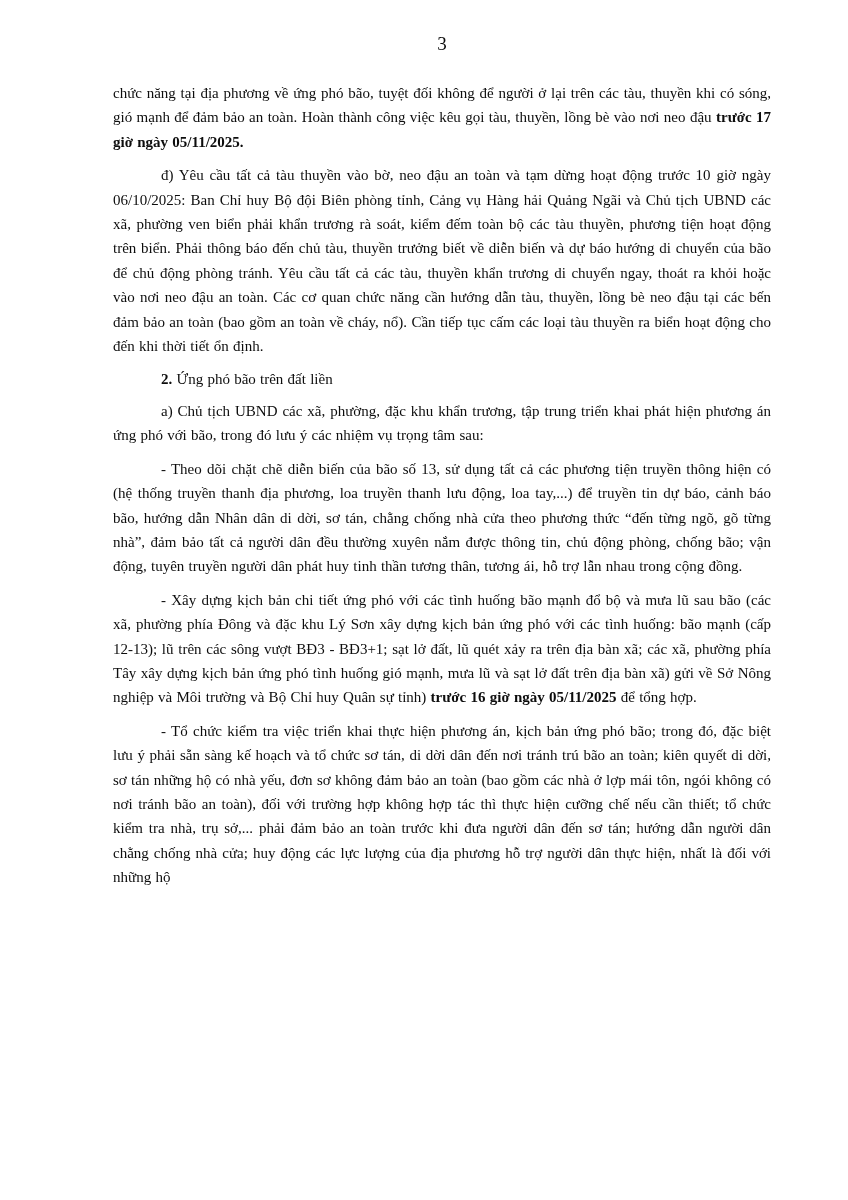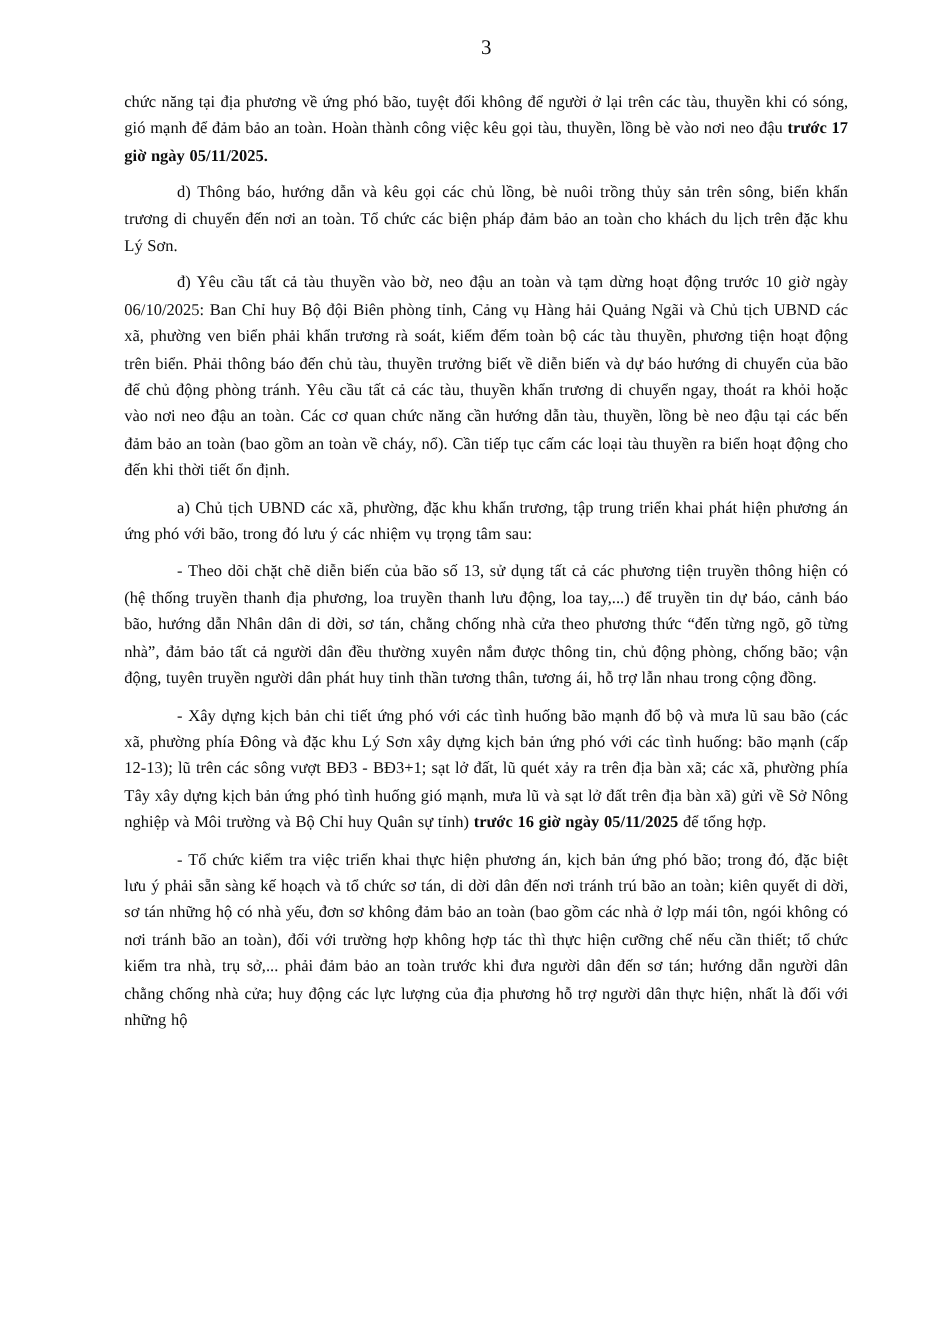--- a/index.html
+++ b/index.html
@@ -51,24 +51,24 @@
 <body>
 
 <div class="page">
 
   <div class="page-number">3</div>
 
   <div class="content">
 
     <p class="no-indent"><span>chức năng tại địa phương về ứng phó bão, tuyệt đối không để người ở lại trên các tàu, thuyền khi có sóng, gió mạnh để đảm bảo an toàn. Hoàn thành công việc kêu gọi tàu, thuyền, lồng bè vào nơi neo đậu </span><b>trước 17 giờ ngày 05/11/2025.</b></p>
 
-    <p>d) Thông báo, hướng dẫn và kêu gọi các chủ lồng, bè nuôi trồng thủy sản trên sông, biển khẩn trương di chuyển đến nơi an toàn. Tổ chức các biện pháp đảm bảo an toàn cho khách du lịch trên đặc khu Lý Sơn.</p>
 
     <p>đ) Yêu cầu tất cả tàu thuyền vào bờ, neo đậu an toàn và tạm dừng hoạt động trước 10 giờ ngày 06/10/2025: Ban Chỉ huy Bộ đội Biên phòng tỉnh, Cảng vụ Hàng hải Quảng Ngãi và Chủ tịch UBND các xã, phường ven biển phải khẩn trương rà soát, kiểm đếm toàn bộ các tàu thuyền, phương tiện hoạt động trên biển. Phải thông báo đến chủ tàu, thuyền trưởng biết về diễn biến và dự báo hướng di chuyển của bão để chủ động phòng tránh. Yêu cầu tất cả các tàu, thuyền khẩn trương di chuyển ngay, thoát ra khỏi hoặc vào nơi neo đậu an toàn. Các cơ quan chức năng cần hướng dẫn tàu, thuyền, lồng bè neo đậu tại các bến đảm bảo an toàn (bao gồm an toàn về cháy, nổ). Cần tiếp tục cấm các loại tàu thuyền ra biển hoạt động cho đến khi thời tiết ổn định.</p>
 
+    <p class="heading"><b>2.</b><span> Ứng phó bão trên đất liền</span></p>
 
     <p>a) Chủ tịch UBND các xã, phường, đặc khu khẩn trương, tập trung triển khai phát hiện phương án ứng phó với bão, trong đó lưu ý các nhiệm vụ trọng tâm sau:</p>
 
     <p>- Theo dõi chặt chẽ diễn biến của bão số 13, sử dụng tất cả các phương tiện truyền thông hiện có (hệ thống truyền thanh địa phương, loa truyền thanh lưu động, loa tay,...) để truyền tin dự báo, cảnh báo bão, hướng dẫn Nhân dân di dời, sơ tán, chằng chống nhà cửa theo phương thức “đến từng ngõ, gõ từng nhà”, đảm bảo tất cả người dân đều thường xuyên nắm được thông tin, chủ động phòng, chống bão; vận động, tuyên truyền người dân phát huy tinh thần tương thân, tương ái, hỗ trợ lẫn nhau trong cộng đồng.</p>
 
     <p><span>- Xây dựng kịch bản chi tiết ứng phó với các tình huống bão mạnh đổ bộ và mưa lũ sau bão (các xã, phường phía Đông và đặc khu Lý Sơn xây dựng kịch bản ứng phó với các tình huống: bão mạnh (cấp 12-13); lũ trên các sông vượt BĐ3 - BĐ3+1; sạt lở đất, lũ quét xảy ra trên địa bàn xã; các xã, phường phía Tây xây dựng kịch bản ứng phó tình huống gió mạnh, mưa lũ và sạt lở đất trên địa bàn xã) gửi về Sở Nông nghiệp và Môi trường và Bộ Chỉ huy Quân sự tỉnh) </span><b>trước 16 giờ ngày 05/11/2025</b><span> để tổng hợp.</span></p>
 
     <p>- Tổ chức kiểm tra việc triển khai thực hiện phương án, kịch bản ứng phó bão; trong đó, đặc biệt lưu ý phải sẵn sàng kế hoạch và tổ chức sơ tán, di dời dân đến nơi tránh trú bão an toàn; kiên quyết di dời, sơ tán những hộ có nhà yếu, đơn sơ không đảm bảo an toàn (bao gồm các nhà ở lợp mái tôn, ngói không có nơi tránh bão an toàn), đối với trường hợp không hợp tác thì thực hiện cưỡng chế nếu cần thiết; tổ chức kiểm tra nhà, trụ sở,... phải đảm bảo an toàn trước khi đưa người dân đến sơ tán; hướng dẫn người dân chằng chống nhà cửa; huy động các lực lượng của địa phương hỗ trợ người dân thực hiện, nhất là đối với những hộ</p>
 
   </div>

